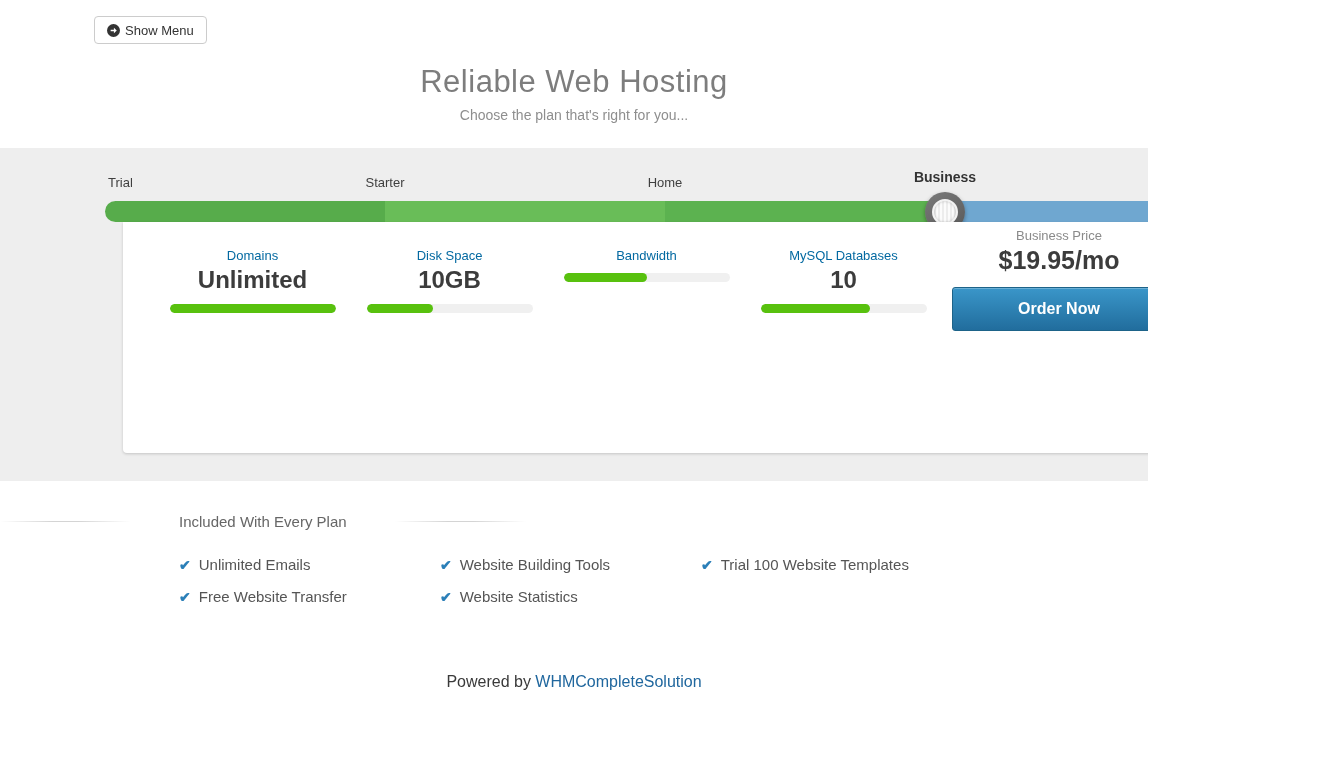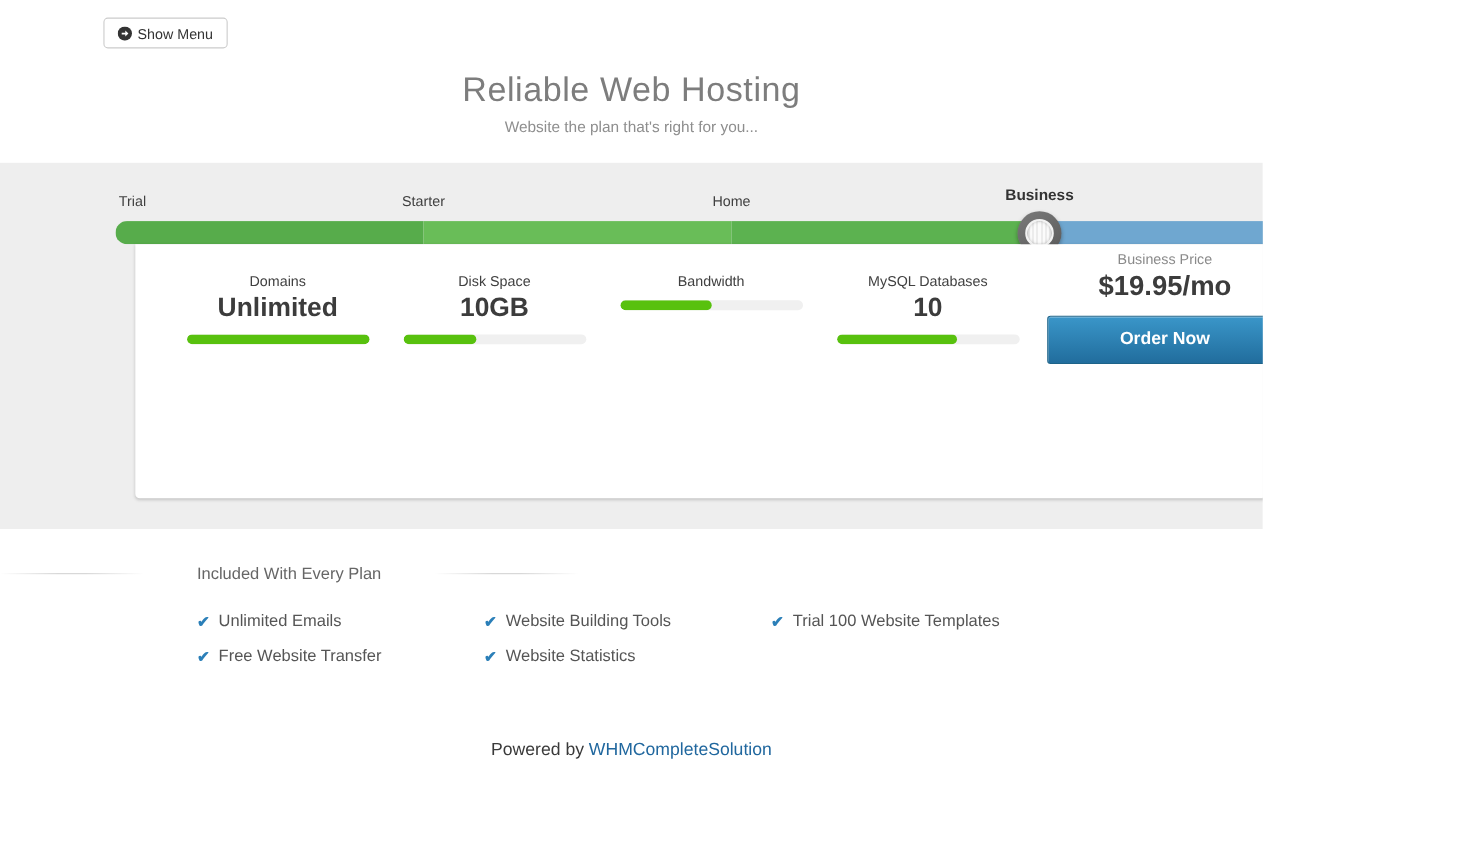--- a/index.html
+++ b/index.html
@@ -55,21 +55,21 @@
   }
 
   
   .card {
     position:absolute; top:74px; left:123px; width:1082px; height:231px;
     background:#fff; border-radius:0 0 4px 4px;
     box-shadow:0 1px 3px rgba(0,0,0,0.18);
   }
   .stats-row { display:flex; padding:26px 0 0 31px; }
   .stat-col { width:197px; text-align:center; }
-  .stat-label { font-size:13px; color:#404040; }
+  .stat-label { font-size:13px; color:#0369a1; }
   .stat-value { margin-top:3px; font-size:24px; font-weight:bold; color:#3c3c3c; }
   .stat-bar { margin:10px auto 0; width:166px; height:9px; background:#f0f0f0; border-radius:5px; overflow:hidden; }
   .stat-fill { height:100%; background:#58c10e; border-radius:5px; }
 
   .price-col { width:214px; margin-left:10px; text-align:center; position:relative; top:-20px; }
   .price-label { font-size:13px; color:#8a8a8a; }
   .price-value { margin-top:3px; font-size:25px; font-weight:bold; color:#3c3c3c; }
   .order-btn {
     margin-top:12px; width:214px; height:44px; border:1px solid #1d6389; border-radius:3px;
     background:linear-gradient(to bottom, #3a96c9, #216d9d);
@@ -107,21 +107,21 @@
       <svg width="13" height="13" viewBox="0 0 16 16">
         <circle cx="8" cy="8" r="8" fill="#333"></circle>
         <path d="M4.5 7h4V4.6L12 8l-3.5 3.4V9h-4z" fill="#fff"></path>
       </svg>
     </span>
     <span data-bind="menu.show_menu_label">Show Menu</span>
   </button>
 
   <div class="header">
     <div class="page-title" data-bind="header.title">Reliable Web Hosting</div>
-    <div class="page-subtitle" data-bind="header.subtitle">Website the plan that's right for you...</div>
+    <div class="page-subtitle" data-bind="header.subtitle">Choose the plan that's right for you...</div>
   </div>
 
   <div class="band">
 
     <div class="slider-labels">
       <span class="plan-label p0" data-bind="slider.plans.0">Trial</span>
       <span class="plan-label p1" data-bind="slider.plans.1">Starter</span>
       <span class="plan-label p2" data-bind="slider.plans.2">Home</span>
       <span class="plan-label p3" data-bind="slider.plans.3">Business</span>
       <span class="plan-label p4" data-bind="slider.plans.4">Ecommerce</span>

